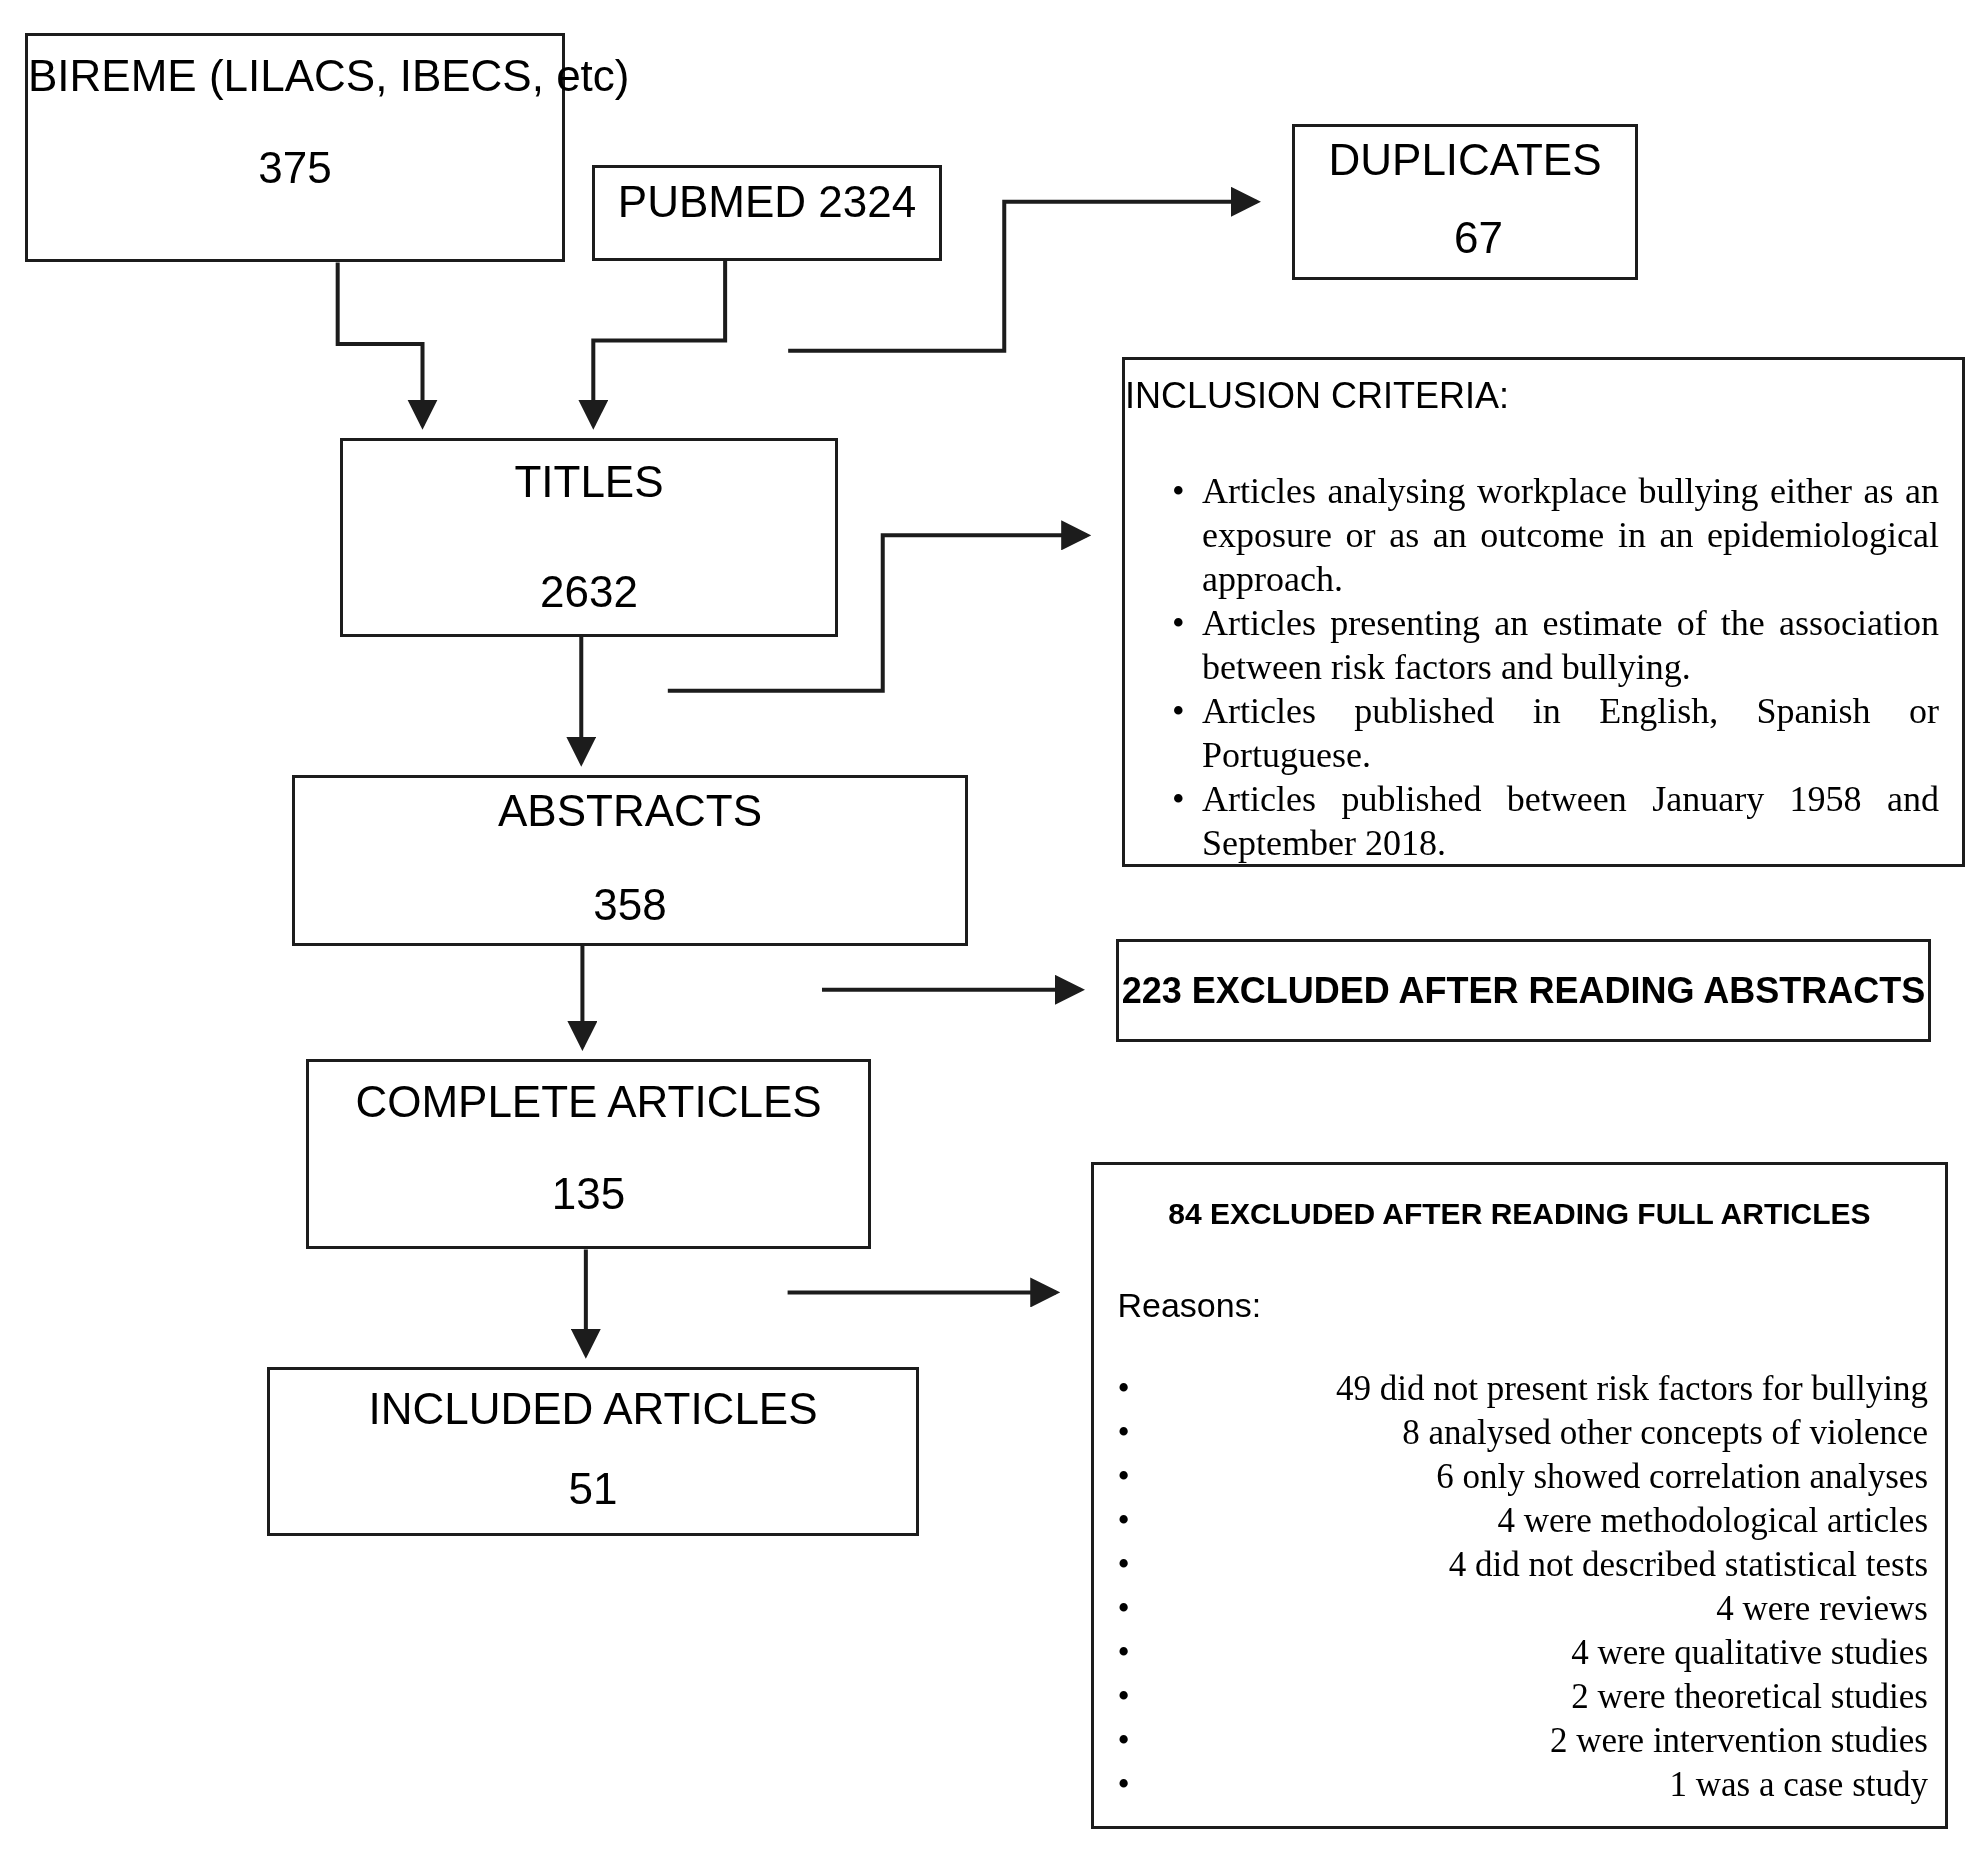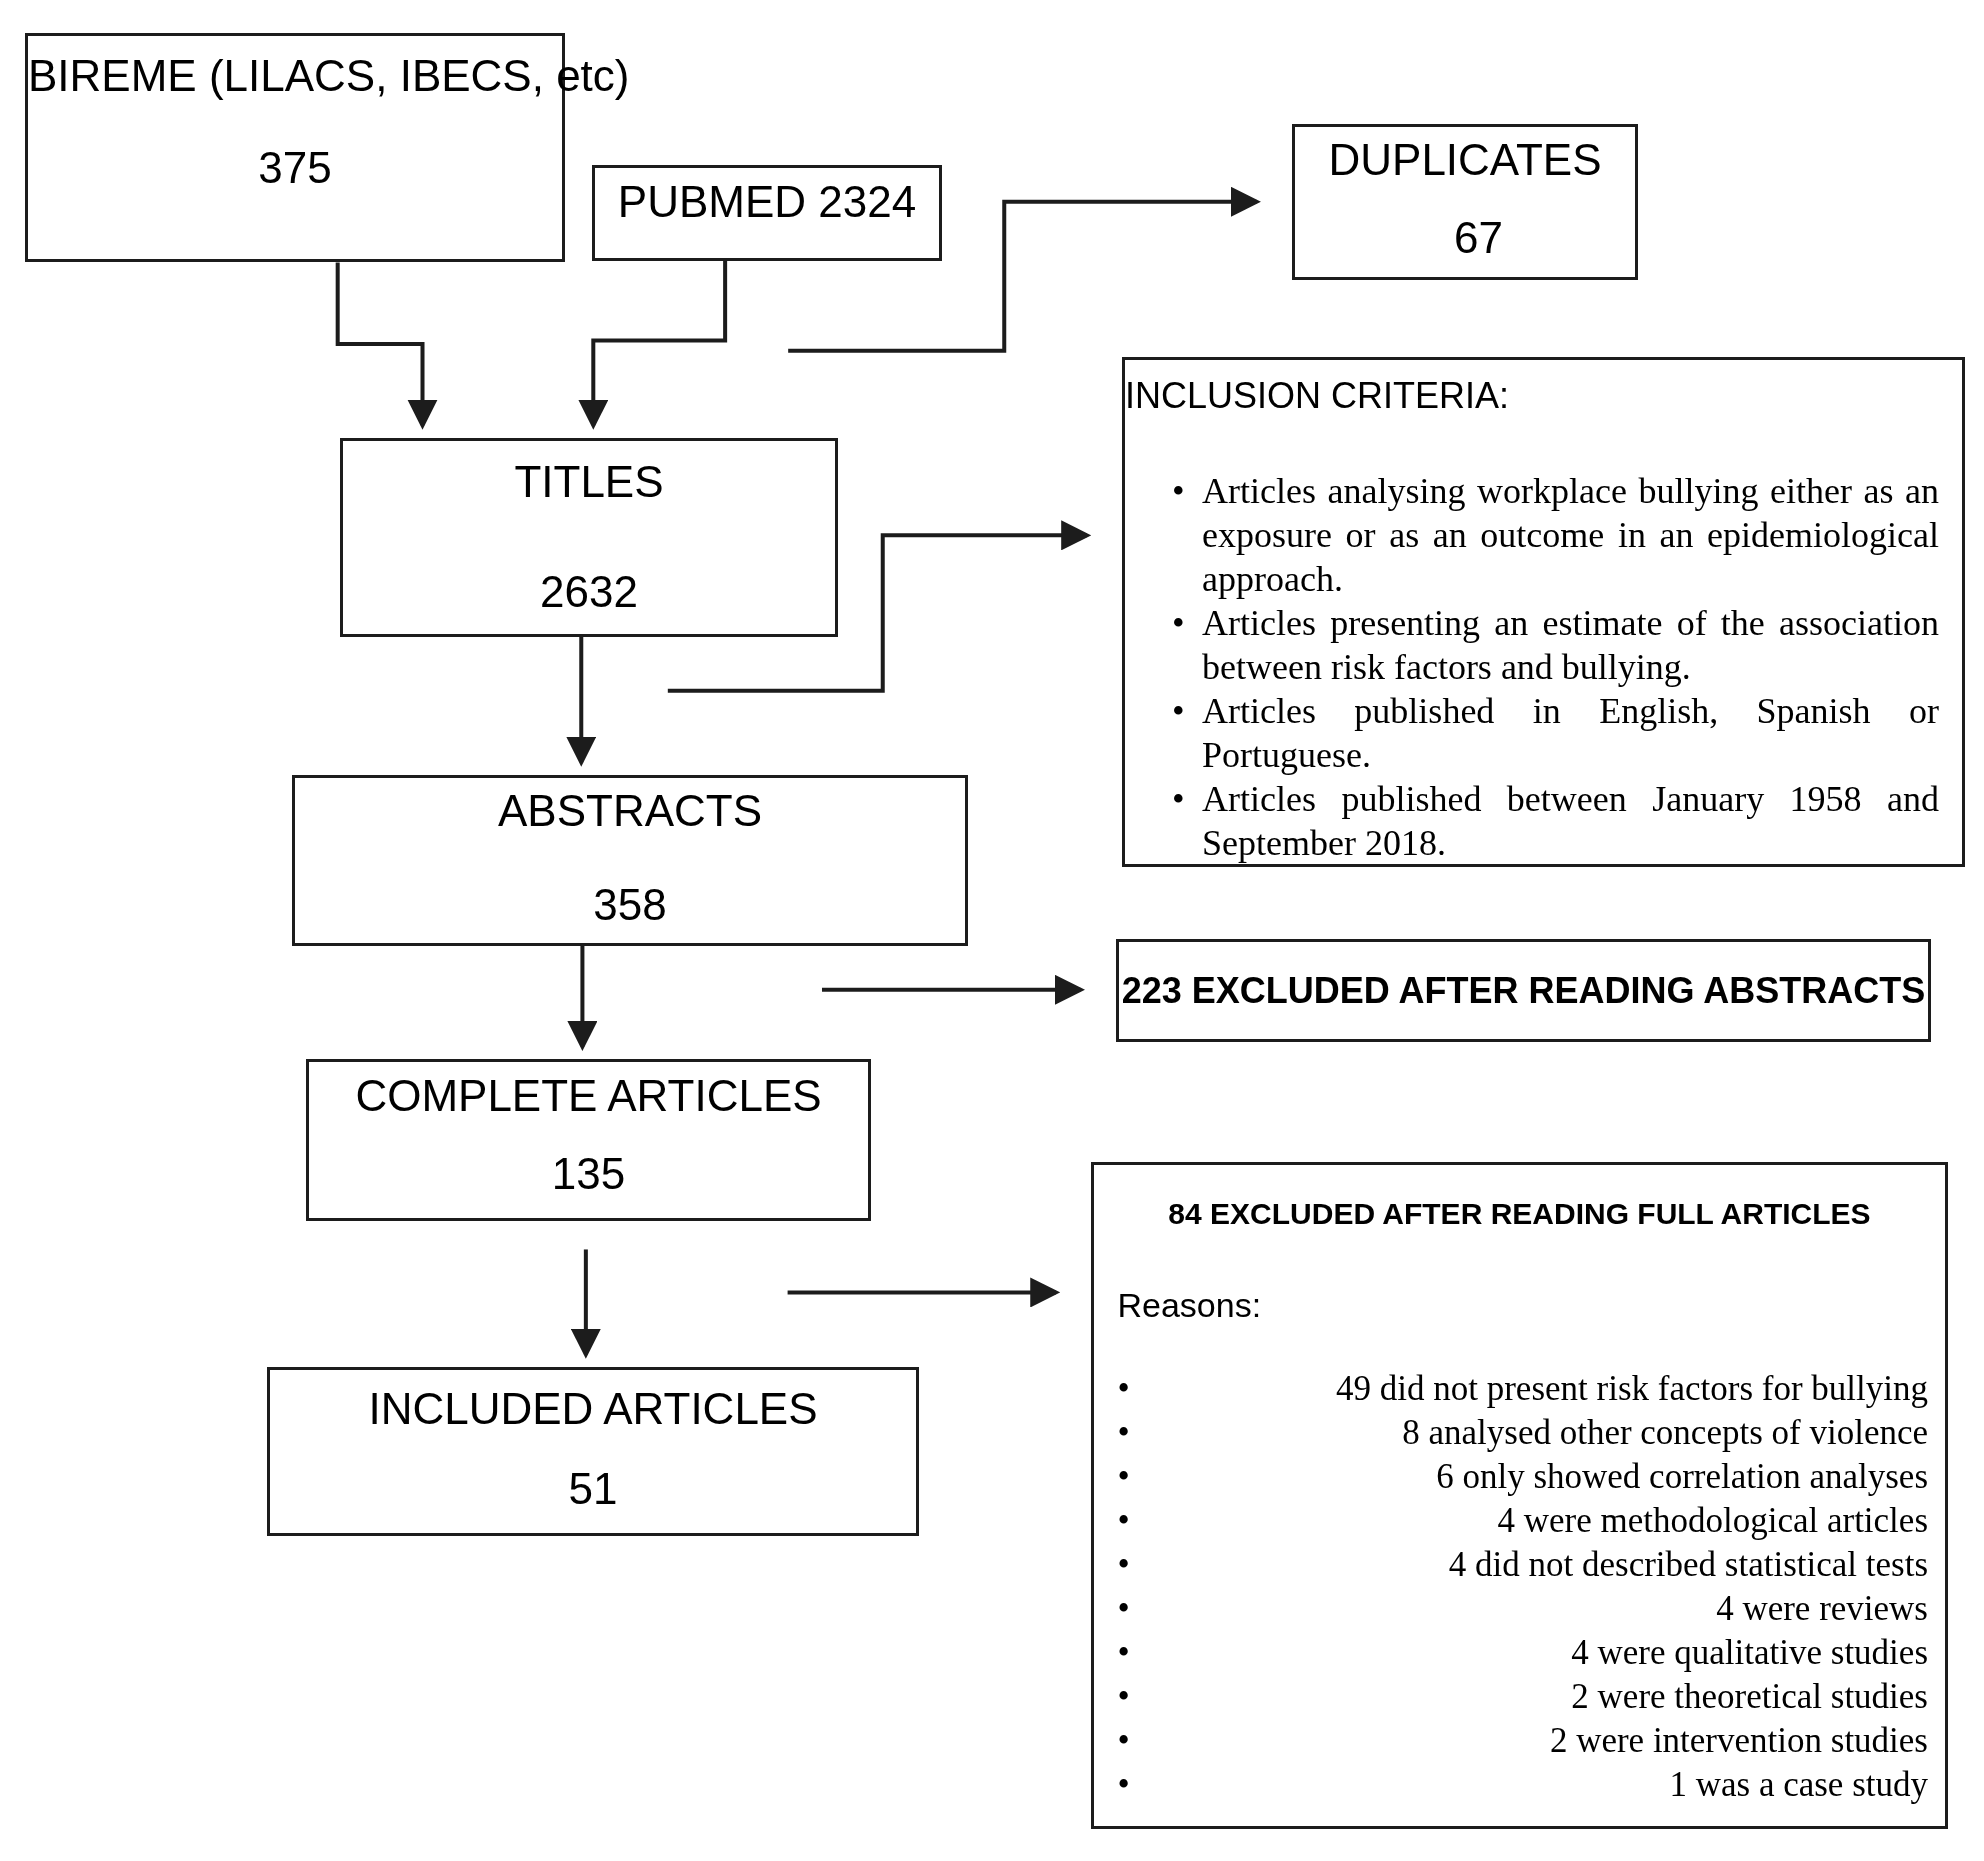--- a/index.html
+++ b/index.html
@@ -152,21 +152,21 @@
   <div id="box-titles" class="flowbox" style="left:331px; top:438px; width:498px; height:199px;margin-left:9px;">
     <div class="box-label">TITLES</div>
     <div class="box-num">2632</div>
   </div>
 
   <div id="box-abstracts" class="flowbox" style="left:292px; top:775px; width:676px; height:171px;">
     <div class="box-label">ABSTRACTS</div>
     <div class="box-num">358</div>
   </div>
 
-  <div id="box-complete" class="flowbox" style="left:306px; top:1059px; width:565px; height:162px;">
+  <div id="box-complete" class="flowbox" style="left:306px; top:1059px; width:565px; height:190px;">
     <div class="box-label">COMPLETE ARTICLES</div>
     <div class="box-num">135</div>
   </div>
 
   <div id="box-included" class="flowbox" style="left:267px; top:1367px; width:652px; height:169px;">
     <div class="box-label">INCLUDED ARTICLES</div>
     <div class="box-num">51</div>
   </div>
 
   <div id="box-criteria" class="textbox" style="left:1122px; top:357px; width:843px; height:510px;">

